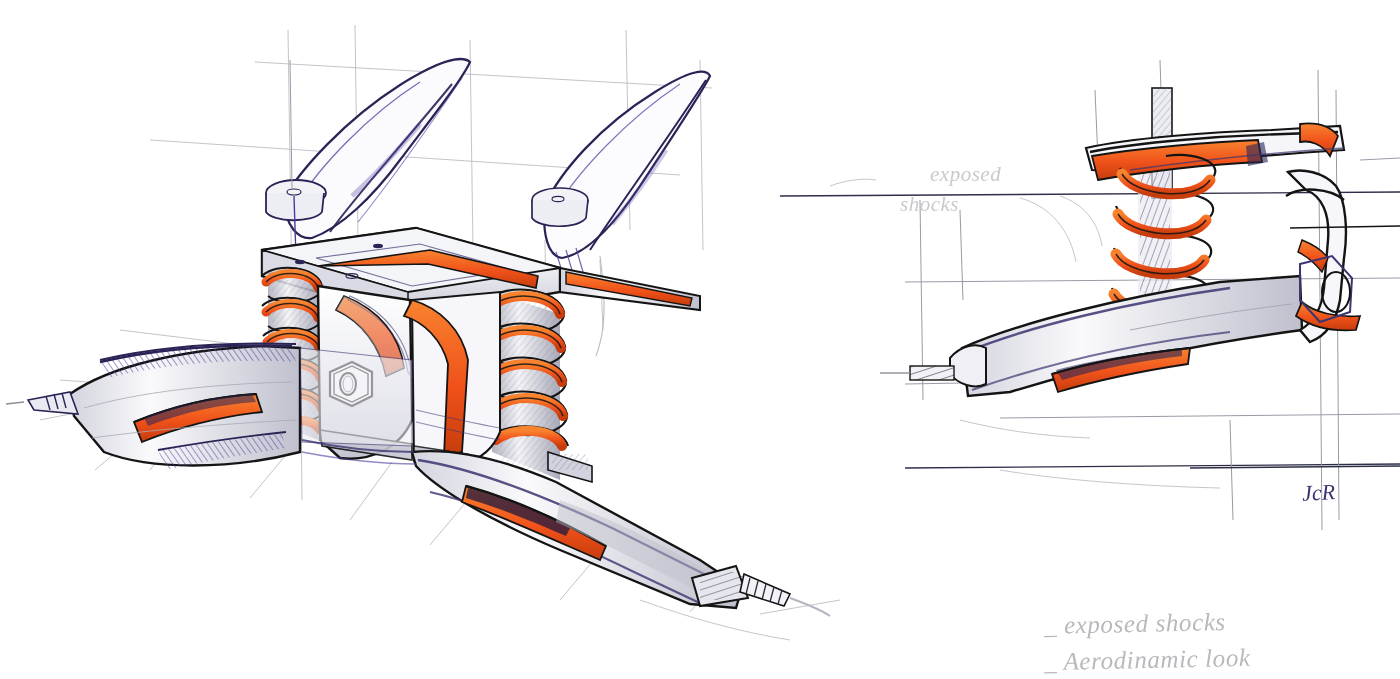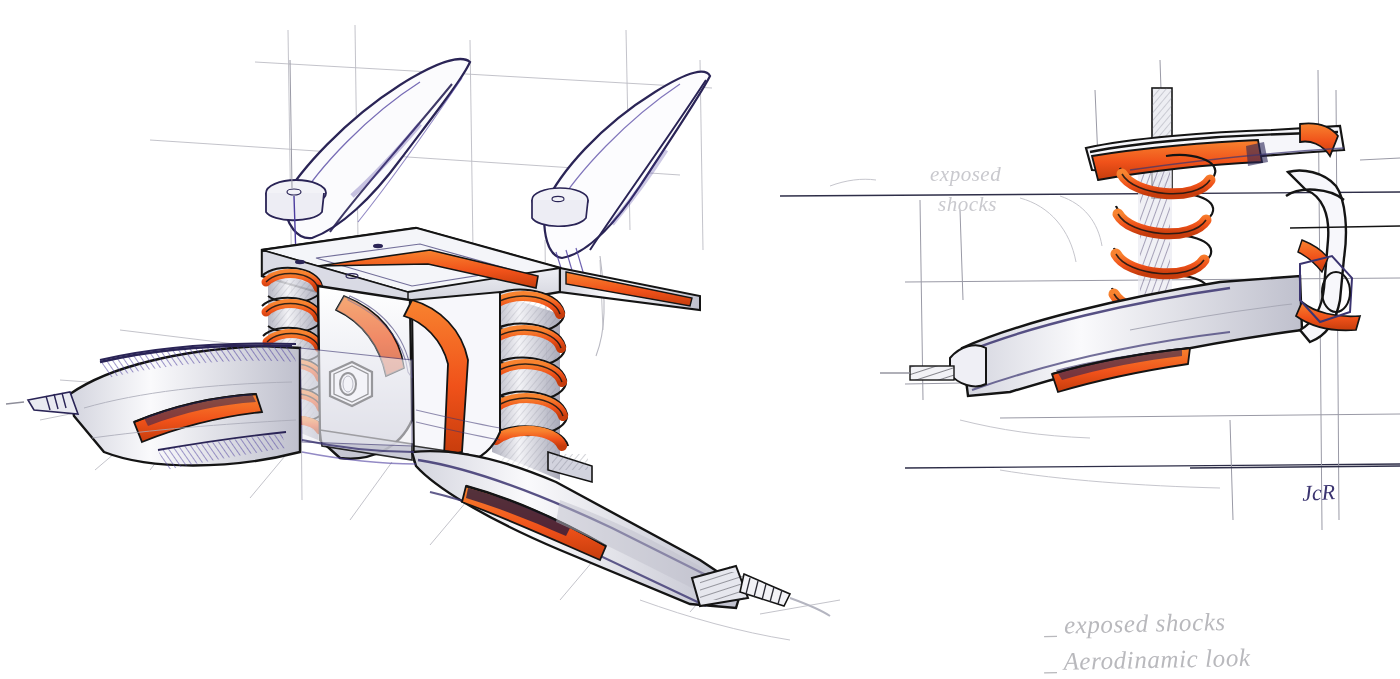--- a/index.html
+++ b/index.html
@@ -386,20 +386,20 @@
       <path d="M1060 196 C 1084 204 1098 222 1102 246"></path>
       <path d="M830 186 C 846 180 862 178 876 180"></path>
       <path d="M960 420 C 1000 430 1040 436 1090 438"></path>
       <path d="M1000 470 C 1060 480 1140 486 1220 488"></path>
       <path d="M640 600 C 690 618 740 632 790 640"></path>
     </g>
     <line x1="1190" y1="468" x2="1400" y2="466" stroke="#2e2e48" stroke-width="1.6"></line>
   </svg>
 
   <div class="handnote note-faint" style="left:930px;top:162px;">exposed</div>
-  <div class="handnote note-faint" style="left:938px;top:192px;">shocks</div>
+  <div class="handnote note-faint" style="left:900px;top:192px;">shocks</div>
 
   <div class="handnote note-main" style="left:1044px;top:610px;">_ exposed shocks</div>
   <div class="handnote note-main" style="left:1044px;top:646px;">_ Aerodinamic look</div>
 
   <div class="handnote sig" style="left:1302px;top:480px;">JcR</div>
 
 </div>
 
 </body></html>

